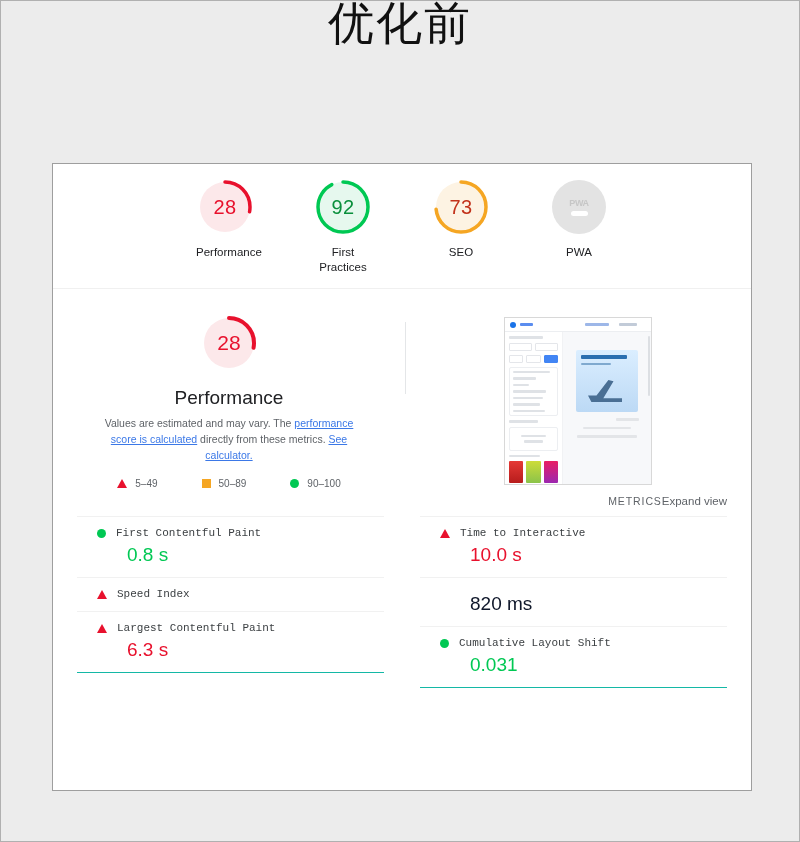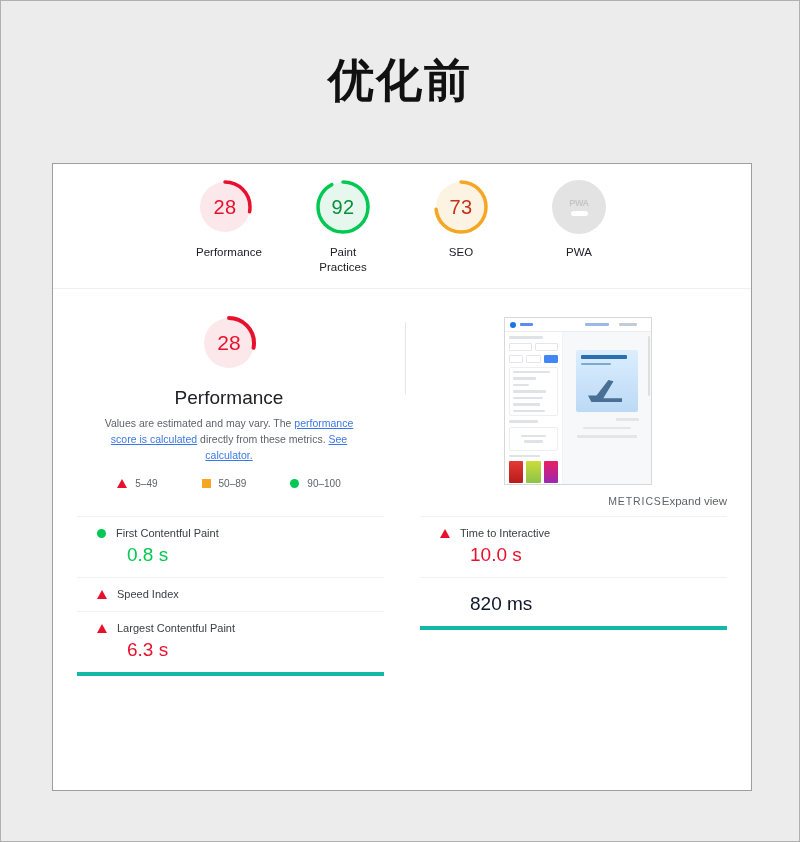--- a/index.html
+++ b/index.html
@@ -21,23 +21,22 @@
     border: 1px solid #b0b0b0;
     box-sizing: border-box;
     pointer-events: none;
   }
 
   
   .page-title {
     text-align: center;
     font-size: 46px;
     line-height: 1;
-    font-weight: 700;
+    font-weight: 400;
     color: #111111;
-    padding-top: 57px;
     letter-spacing: 2px;
   }
 
   
   .report-card {
     position: absolute;
     left: 52px;
     top: 163px;
     width: 700px;
     height: 628px;
@@ -300,30 +299,31 @@
   }
   .metrics-grid {
     display: flex;
     gap: 36px;
   }
   .metrics-col { flex: 1; }
   .metric-row {
     border-top: 1px solid #f1f1f1;
     padding: 10px 0 11px 0;
   }
-  .metric-row:last-child { border-bottom: 4px solid #14b8a6; }
+  .metric-row:last-child { border-bottom: 1px solid #14b8a6; }
   .metric-label-line {
     display: flex;
     align-items: center;
     gap: 10px;
     padding-left: 20px;
   }
   .metric-name {
     font-size: 11px;
     color: #3c4043;
+    font-family: Liberation Mono, monospace;
   }
   .metric-value {
     margin-top: 5px;
     padding-left: 50px;
     font-size: 19px;
   }
   .icon-tri {
     width: 0; height: 0;
     border-left: 5px solid transparent;
     border-right: 5px solid transparent;
@@ -359,21 +359,21 @@
     </div>
 
     <div class="gauge-item">
       <div class="gauge-ring">
         <svg viewBox="0 0 58 58">
           <circle cx="29" cy="29" r="25" fill="#e6f8ee" stroke="none"></circle>
           <circle cx="29" cy="29" r="25" fill="none" stroke="#00c853" stroke-width="3.5" stroke-dasharray="144.5 12.6" stroke-linecap="round"></circle>
         </svg>
         <div class="gauge-value" style="color:#0a8f3c">92</div>
       </div>
-      <div class="gauge-label">Paint Practices</div>
+      <div class="gauge-label">First Practices</div>
     </div>
 
     <div class="gauge-item">
       <div class="gauge-ring">
         <svg viewBox="0 0 58 58">
           <circle cx="29" cy="29" r="25" fill="#fdf3e3" stroke="none"></circle>
           <circle cx="29" cy="29" r="25" fill="none" stroke="#f5a623" stroke-width="3.5" stroke-dasharray="114.7 42.4" stroke-linecap="round"></circle>
         </svg>
         <div class="gauge-value" style="color:#c2321b">73</div>
       </div>
@@ -527,19 +527,26 @@
             <span class="icon-tri"></span>
             <span class="metric-name">Time to Interactive</span>
           </div>
           <div class="metric-value" style="color:#e8112d">10.0 s</div>
         </div>
 
         <div class="metric-row">
           <div class="metric-value" style="color:#0f172a">820 ms</div>
         </div>
 
+        <div class="metric-row">
+          <div class="metric-label-line">
+            <span class="icon-dot"></span>
+            <span class="metric-name">Cumulative Layout Shift</span>
+          </div>
+          <div class="metric-value" style="color:#00c853">0.031</div>
+        </div>
 
       </div>
 
     </div>
   </div>
 
 </div>
 
 </body></html>

